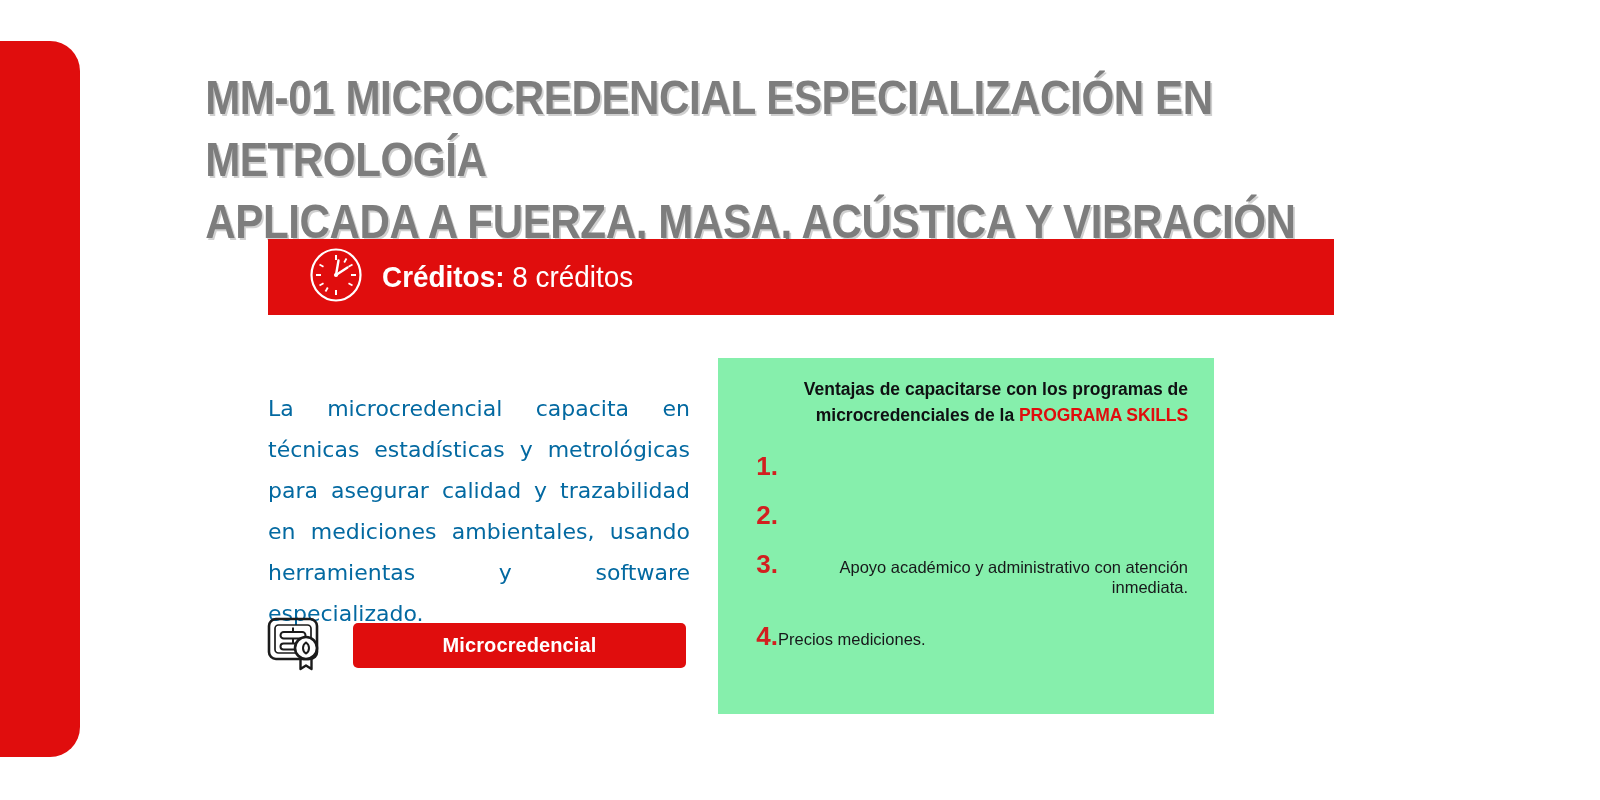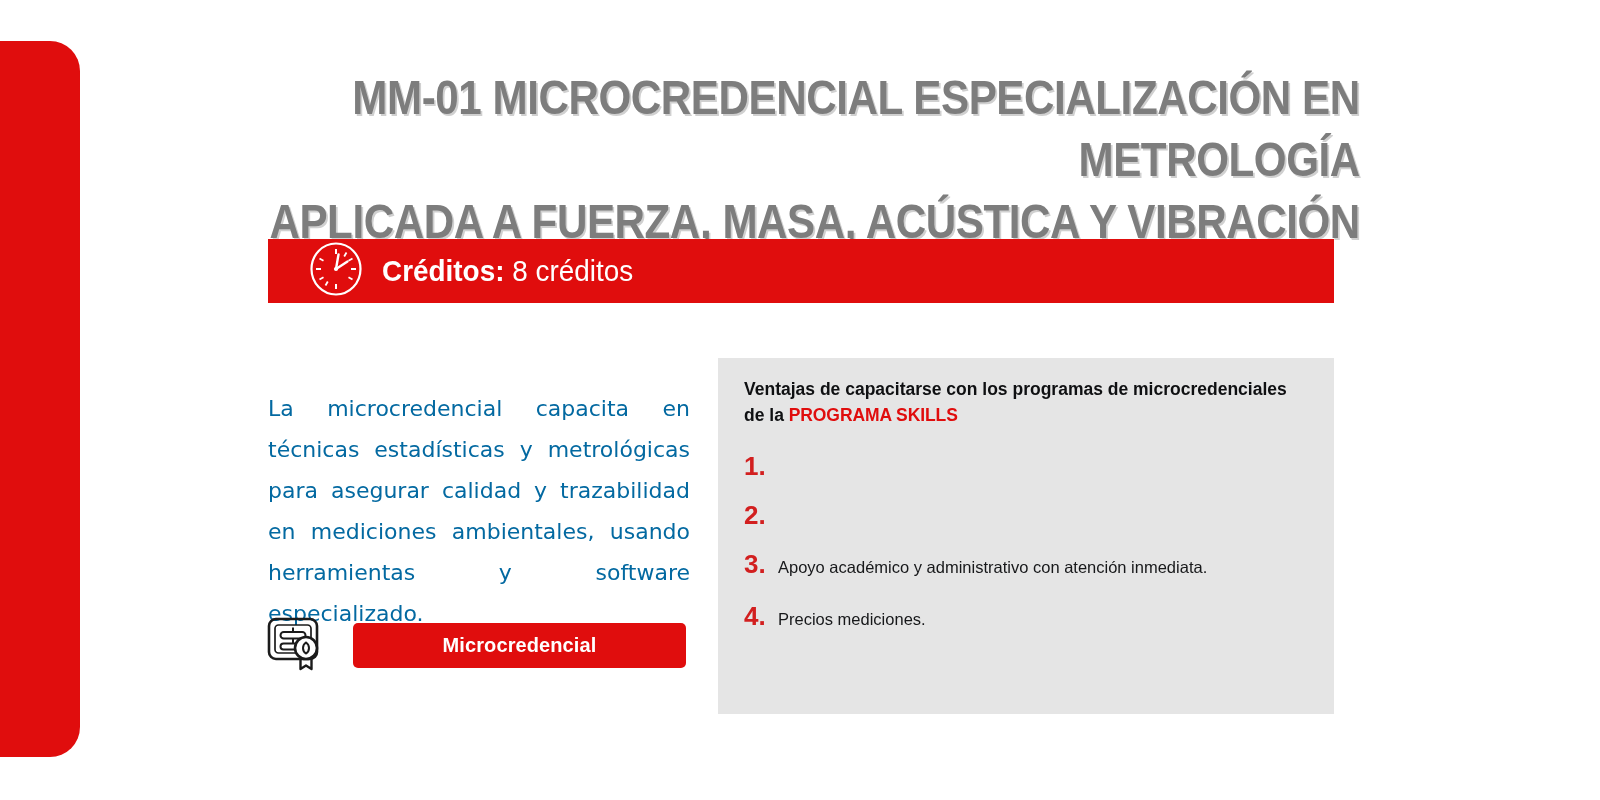--- a/index.html
+++ b/index.html
@@ -22,24 +22,24 @@
     top: 41px;
     width: 100px;
     height: 716px;
     background: #e00d0d;
     border-radius: 0 30px 30px 0;
   }
 
   
   #title-block {
     position: absolute;
-    left: 95px;
+    left: 110px;
     top: 66px;
     width: 1360px;
-    text-align: right;
+    text-align: left;
   }
   #page-title {
     margin: 0;
     font-family: "Liberation Sans Narrow", "Liberation Sans", sans-serif;
     font-weight: 700;
     font-size: 49px;
     line-height: 62px;
     letter-spacing: -0.5px;
     color: #7d7d7d;
     text-shadow: 2px 2px 0 rgba(150,150,150,0.45);
@@ -47,21 +47,21 @@
     transform-origin: center top;
     white-space: pre-line;
   }
 
   
   #info-banner {
     position: absolute;
     left: 268px;
     top: 239px;
     width: 1066px;
-    height: 64px;
+    height: 76px;
     background: #e00d0d;
     display: flex;
     align-items: center;
   }
   .banner-cell {
     display: flex;
     align-items: center;
     color: #ffffff;
   }
   #banner-cell-creditos { margin-left: 40px; }
@@ -126,25 +126,26 @@
     letter-spacing: 0.1px;
     cursor: pointer;
     padding: 0;
   }
 
   
   #advantages-panel {
     position: absolute;
     left: 718px;
     top: 358px;
-    width: 616px;
+    width: 496px;
     height: 356px;
-    background: #e5e5e5;
+    background: #86efac;
     box-sizing: border-box;
     padding: 18px 26px 0 26px;
+    text-align: right;
   }
   #advantages-heading {
     margin: 0;
     font-family: "Liberation Sans Narrow", "Liberation Sans", sans-serif;
     font-weight: 700;
     font-size: 17.5px;
     line-height: 26px;
     color: #0f1012;
   }
   #advantages-heading .brand {

